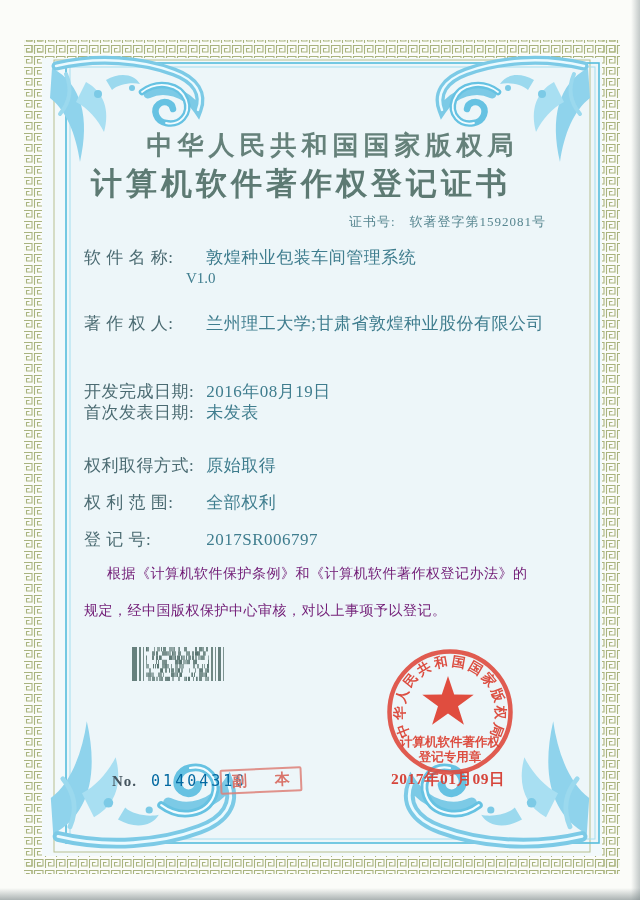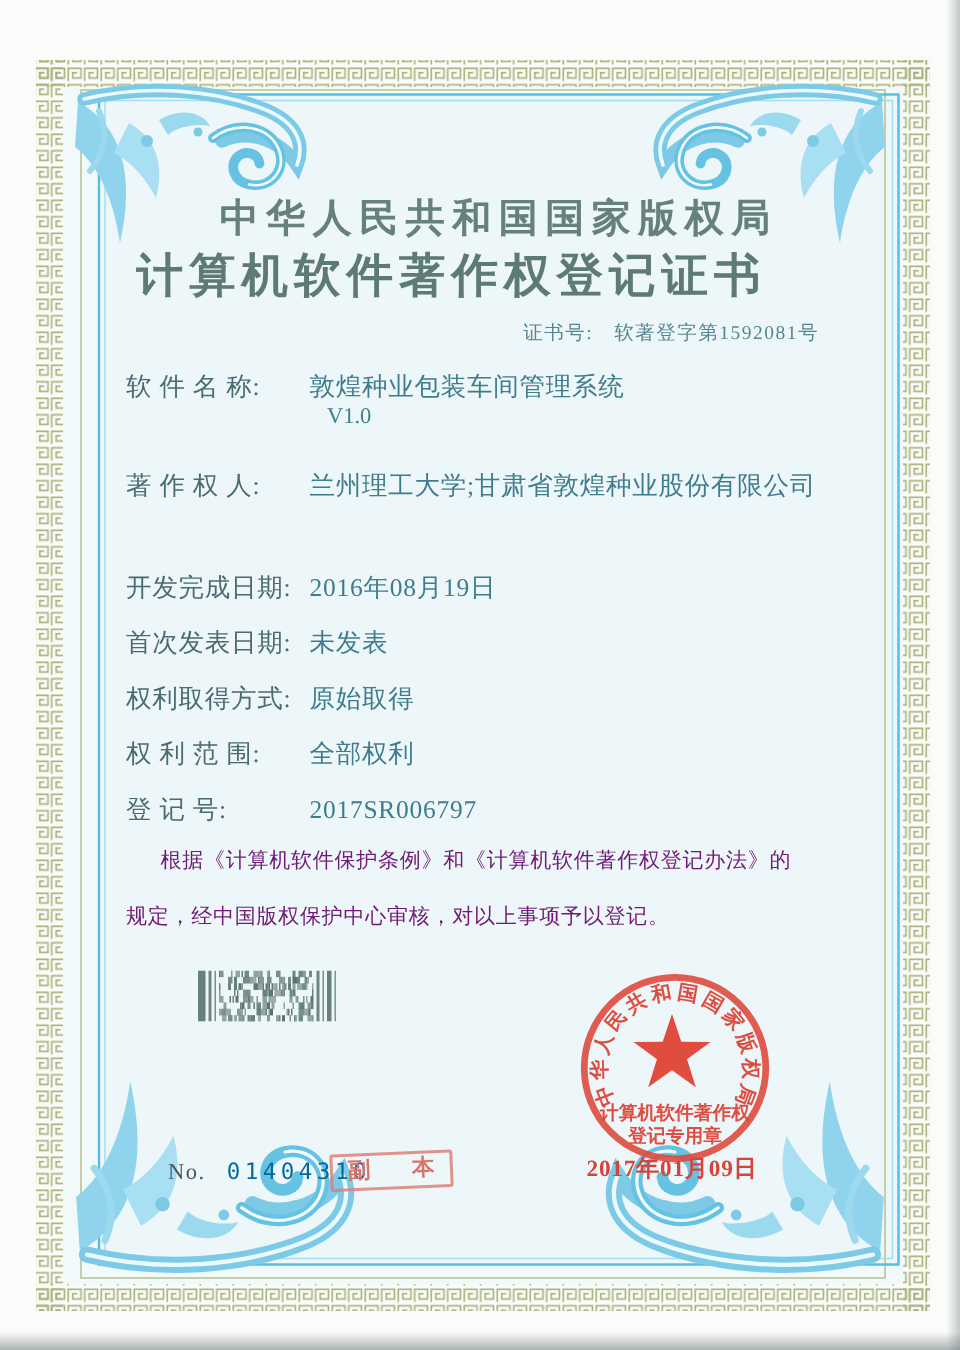--- a/index.html
+++ b/index.html
@@ -36,41 +36,41 @@
     left:84px;z-index:2;font-size:17px;white-space:nowrap;
   }
   .field-row .f-label{
     display:inline-block;width:118px;
     color:#4b6b72;font-weight:400;letter-spacing:.5px;
   }
   .field-row .f-value{
     color:#3f7d8e;letter-spacing:.5px;
   }
   .value-line2{
-    left:218px;top:270px;font-size:15px;color:#3f7d8e;z-index:2;
+    left:186px;top:270px;font-size:15px;color:#3f7d8e;z-index:2;
   }
 
   
   .stmt{
     left:84px;width:480px;font-size:14px;letter-spacing:.5px;
     color:#701a75;z-index:2;white-space:nowrap;
   }
   .stmt.l1{top:565px;padding-left:23px;}
   .stmt.l2{top:602px;}
 
   
   .barcode{left:132px;top:647px;z-index:2;line-height:0;}
 
   
   .seal{left:368px;top:630px;z-index:3;line-height:0;}
 
   
   .serial{left:112px;top:772px;z-index:2;white-space:nowrap;}
   .serial .prefix{
-    font-size:15px;font-weight:400;color:#45555f;letter-spacing:1px;
+    font-size:15px;font-weight:700;color:#45555f;letter-spacing:1px;
   }
   .serial .digits{
     font-family:"DejaVu Sans Mono", monospace;
     font-size:15px;color:#0369a1;letter-spacing:3px;margin-left:10px;
   }
   .copy-stamp{
     left:220px;top:768px;width:78px;height:21px;z-index:2;
     border:2px solid rgba(221,128,120,.85);border-radius:2px;
     color:#d9746a;font-size:15px;font-weight:600;
     letter-spacing:12px;text-indent:10px;line-height:20px;text-align:center;
@@ -145,21 +145,21 @@
 <div class="abs field-row" style="top:312px">
   <span class="f-label">著 作 权 人:</span>
   <span class="f-value">兰州理工大学;甘肃省敦煌种业股份有限公司</span>
 </div>
 
 <div class="abs field-row" style="top:380px">
   <span class="f-label">开发完成日期:</span>
   <span class="f-value">2016年08月19日</span>
 </div>
 
-<div class="abs field-row" style="top:417px">
+<div class="abs field-row" style="top:401px">
   <span class="f-label">首次发表日期:</span>
   <span class="f-value">未发表</span>
 </div>
 
 <div class="abs field-row" style="top:454px">
   <span class="f-label">权利取得方式:</span>
   <span class="f-value">原始取得</span>
 </div>
 
 <div class="abs field-row" style="top:491px">

